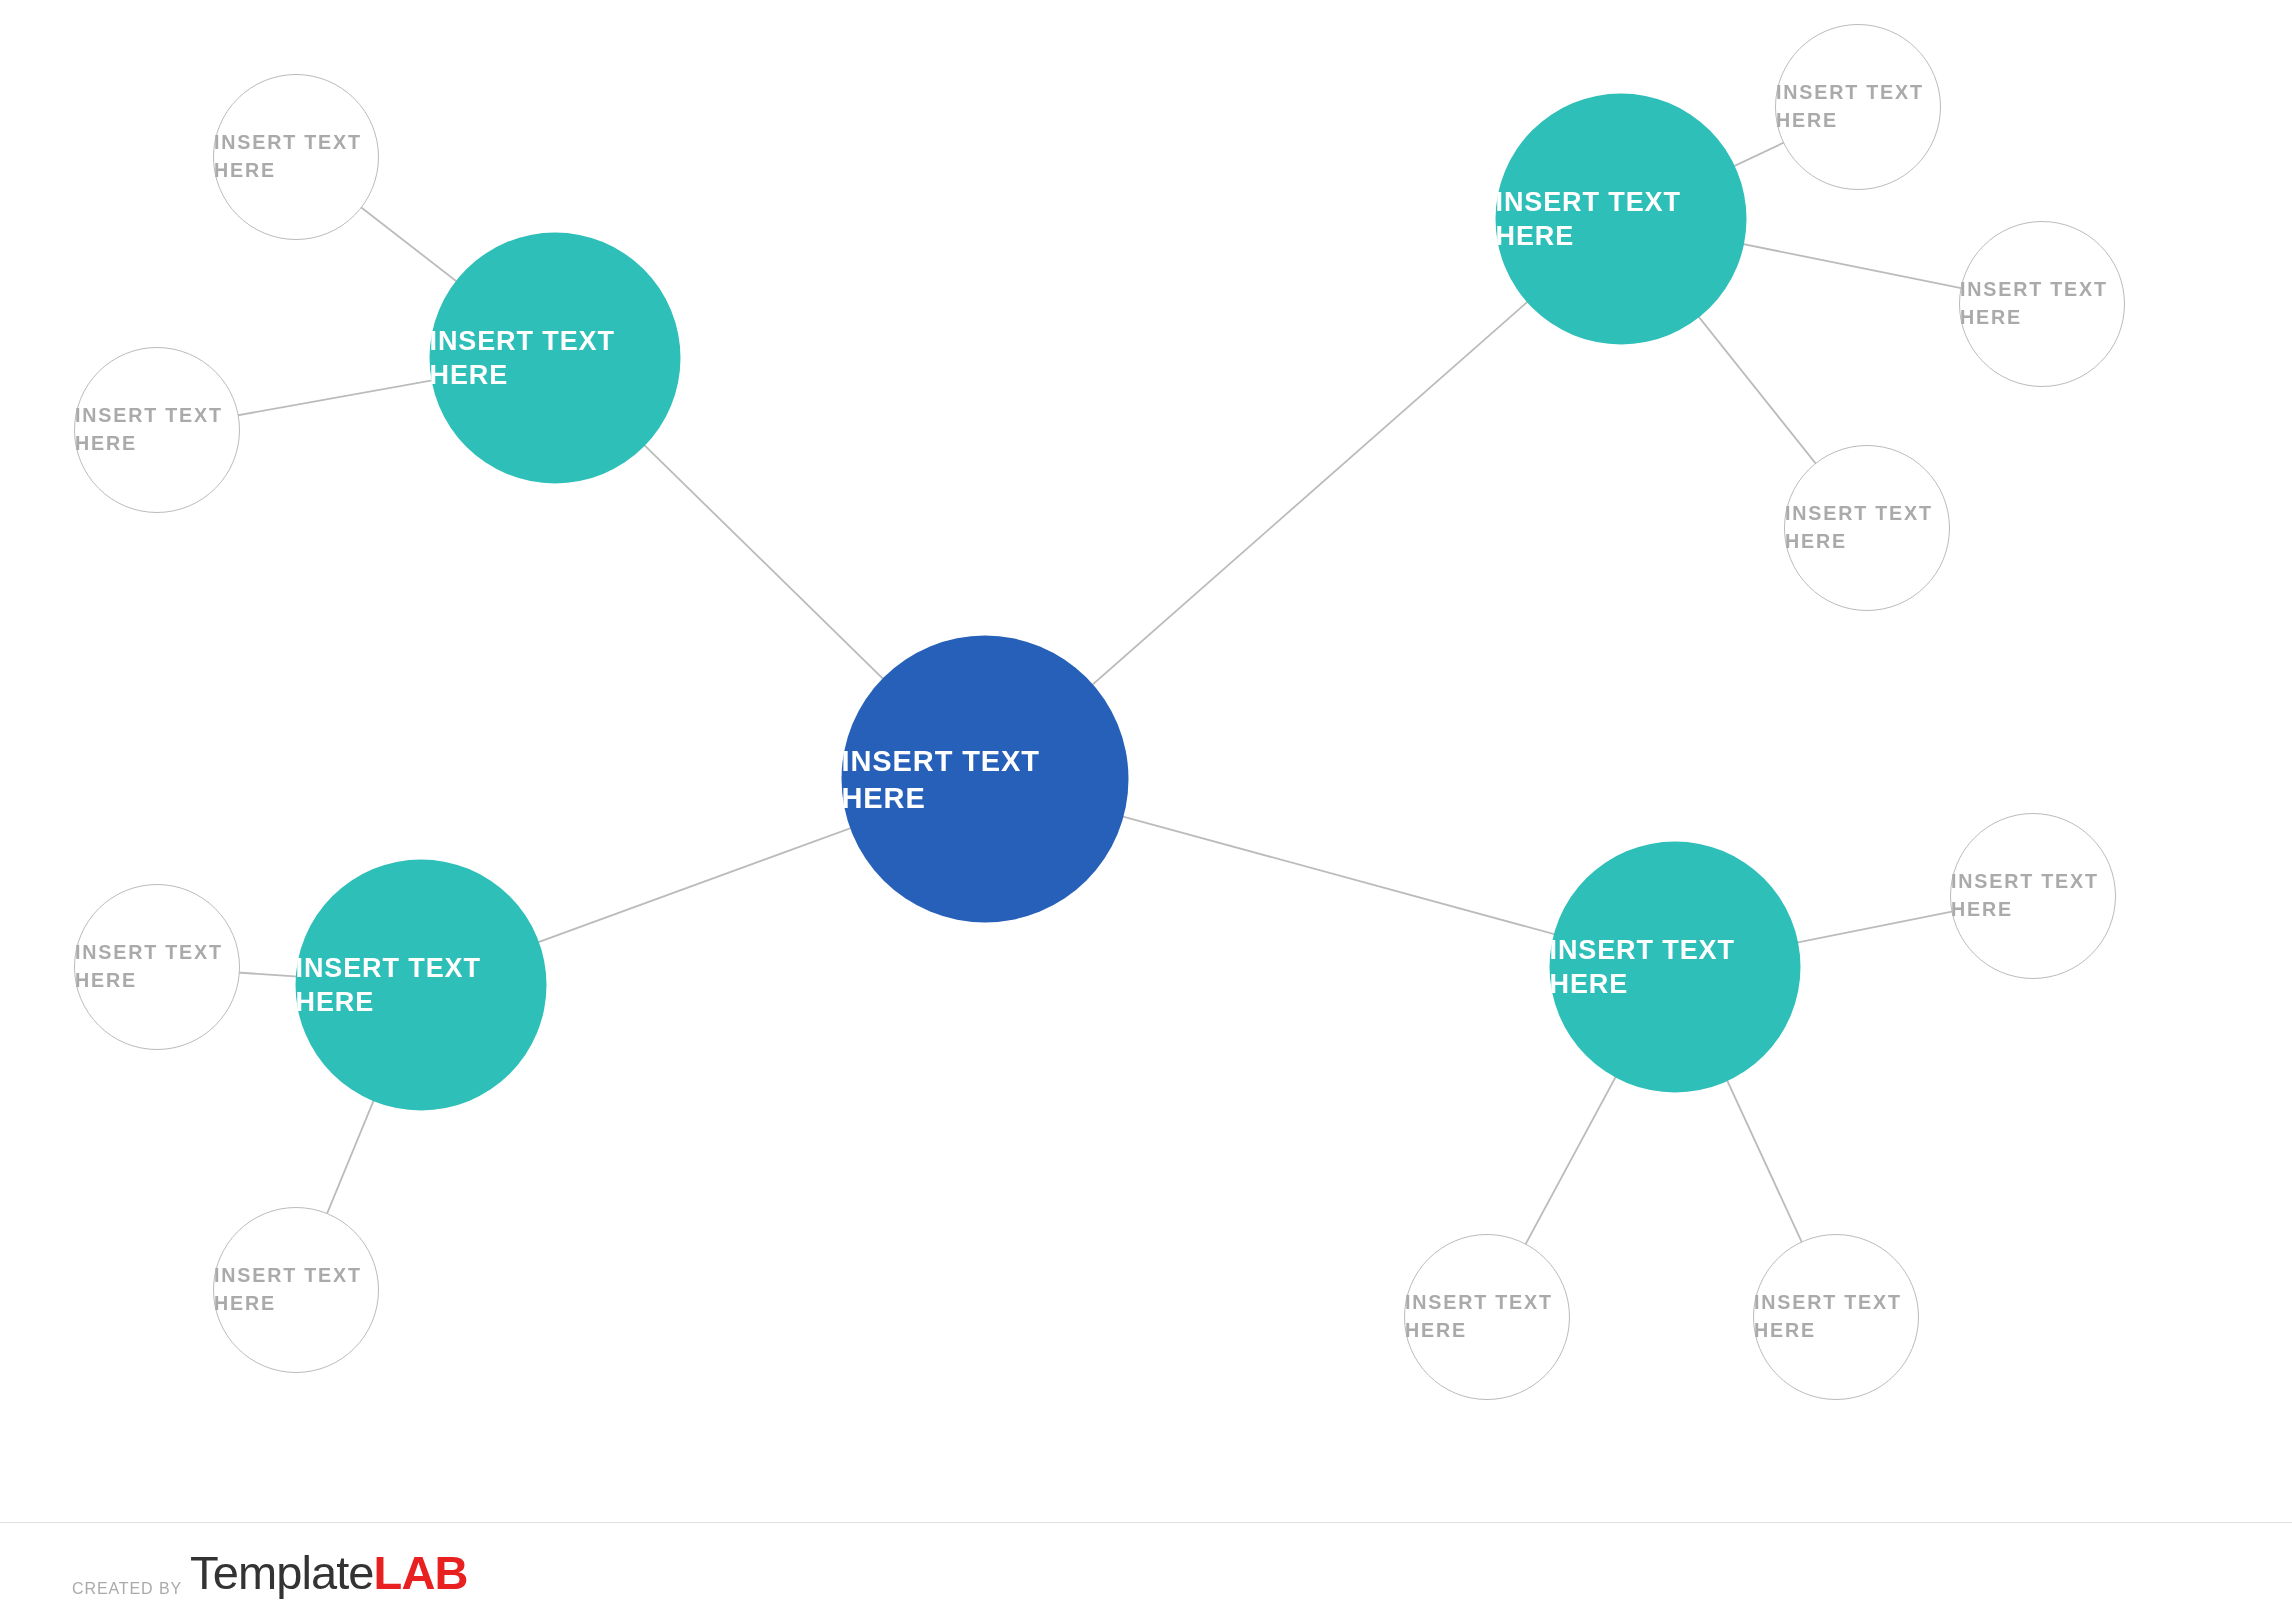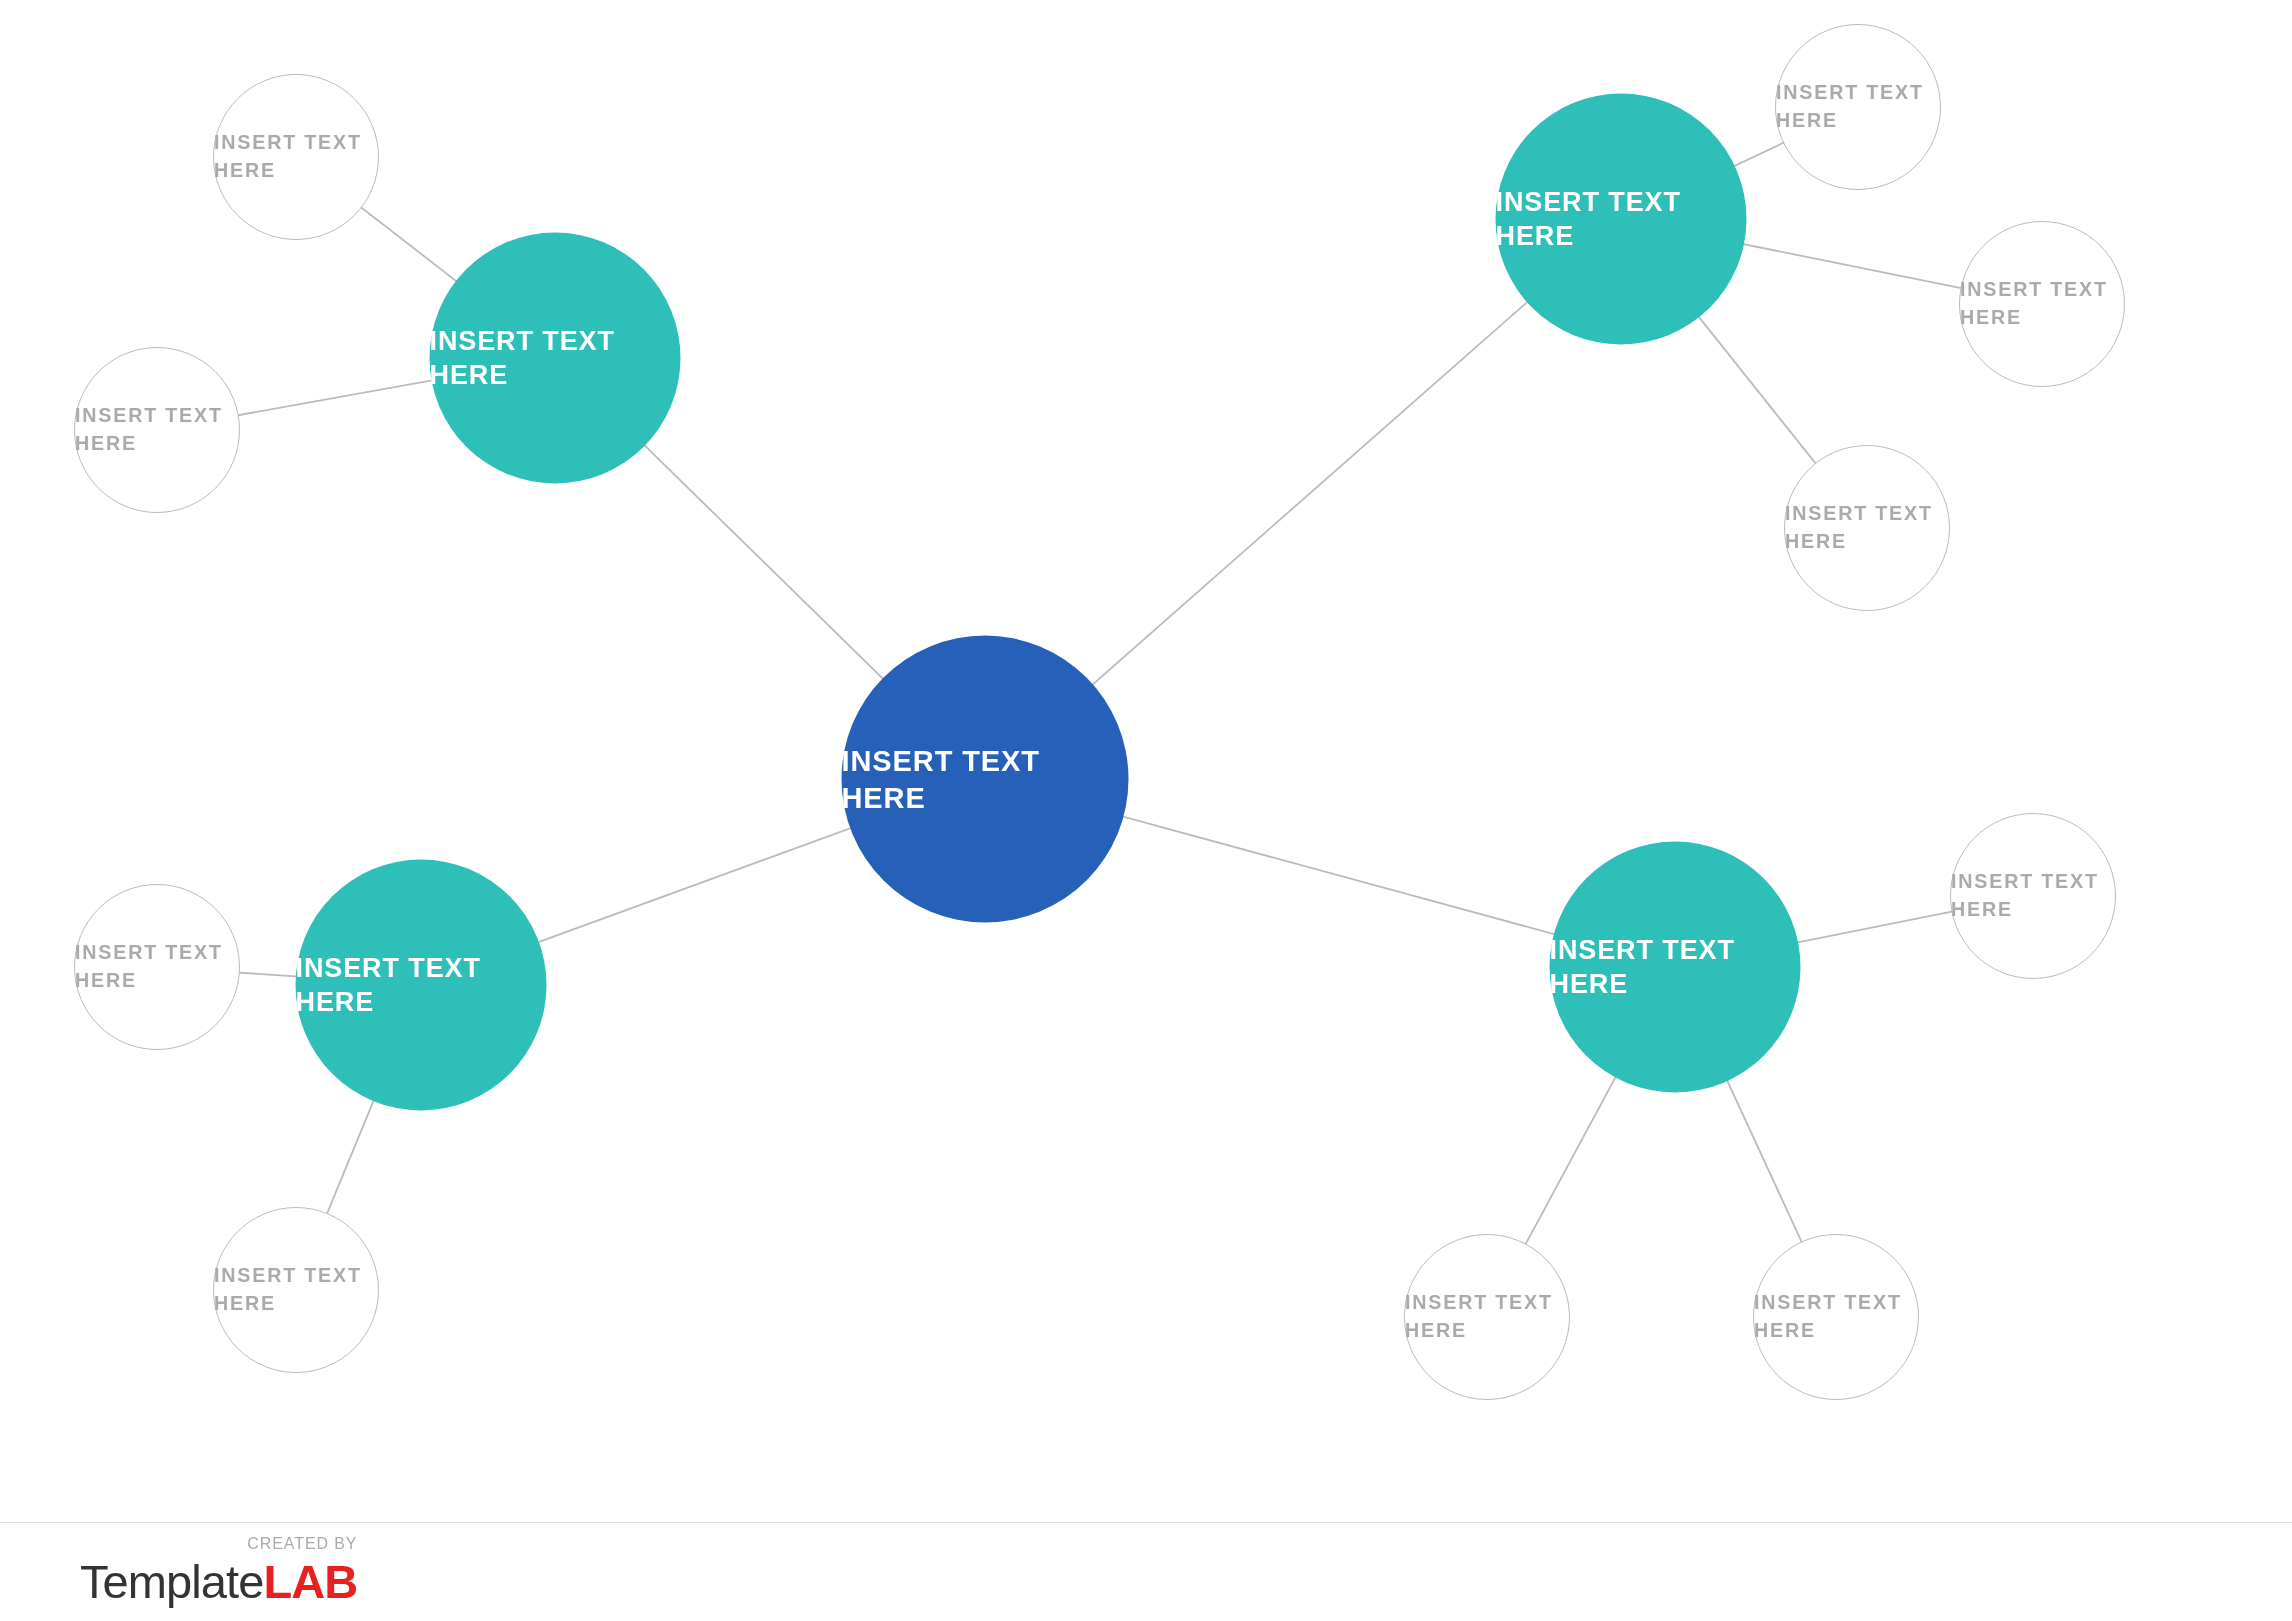--- a/index.html
+++ b/index.html
@@ -102,21 +102,21 @@
       color: #aaaaaa;
     }
 
     #footer-title strong {
       color: #111111;
       font-weight: 900;
     }
 
     #footer-logo {
       display: flex;
-      flex-direction: column;
+      flex-direction: row;
       align-items: flex-end;
     }
 
     .created-by {
       font-size: 16px;
       color: #aaaaaa;
       letter-spacing: 0.9px;
       text-transform: uppercase;
       margin-bottom: 1.8px;
     }

